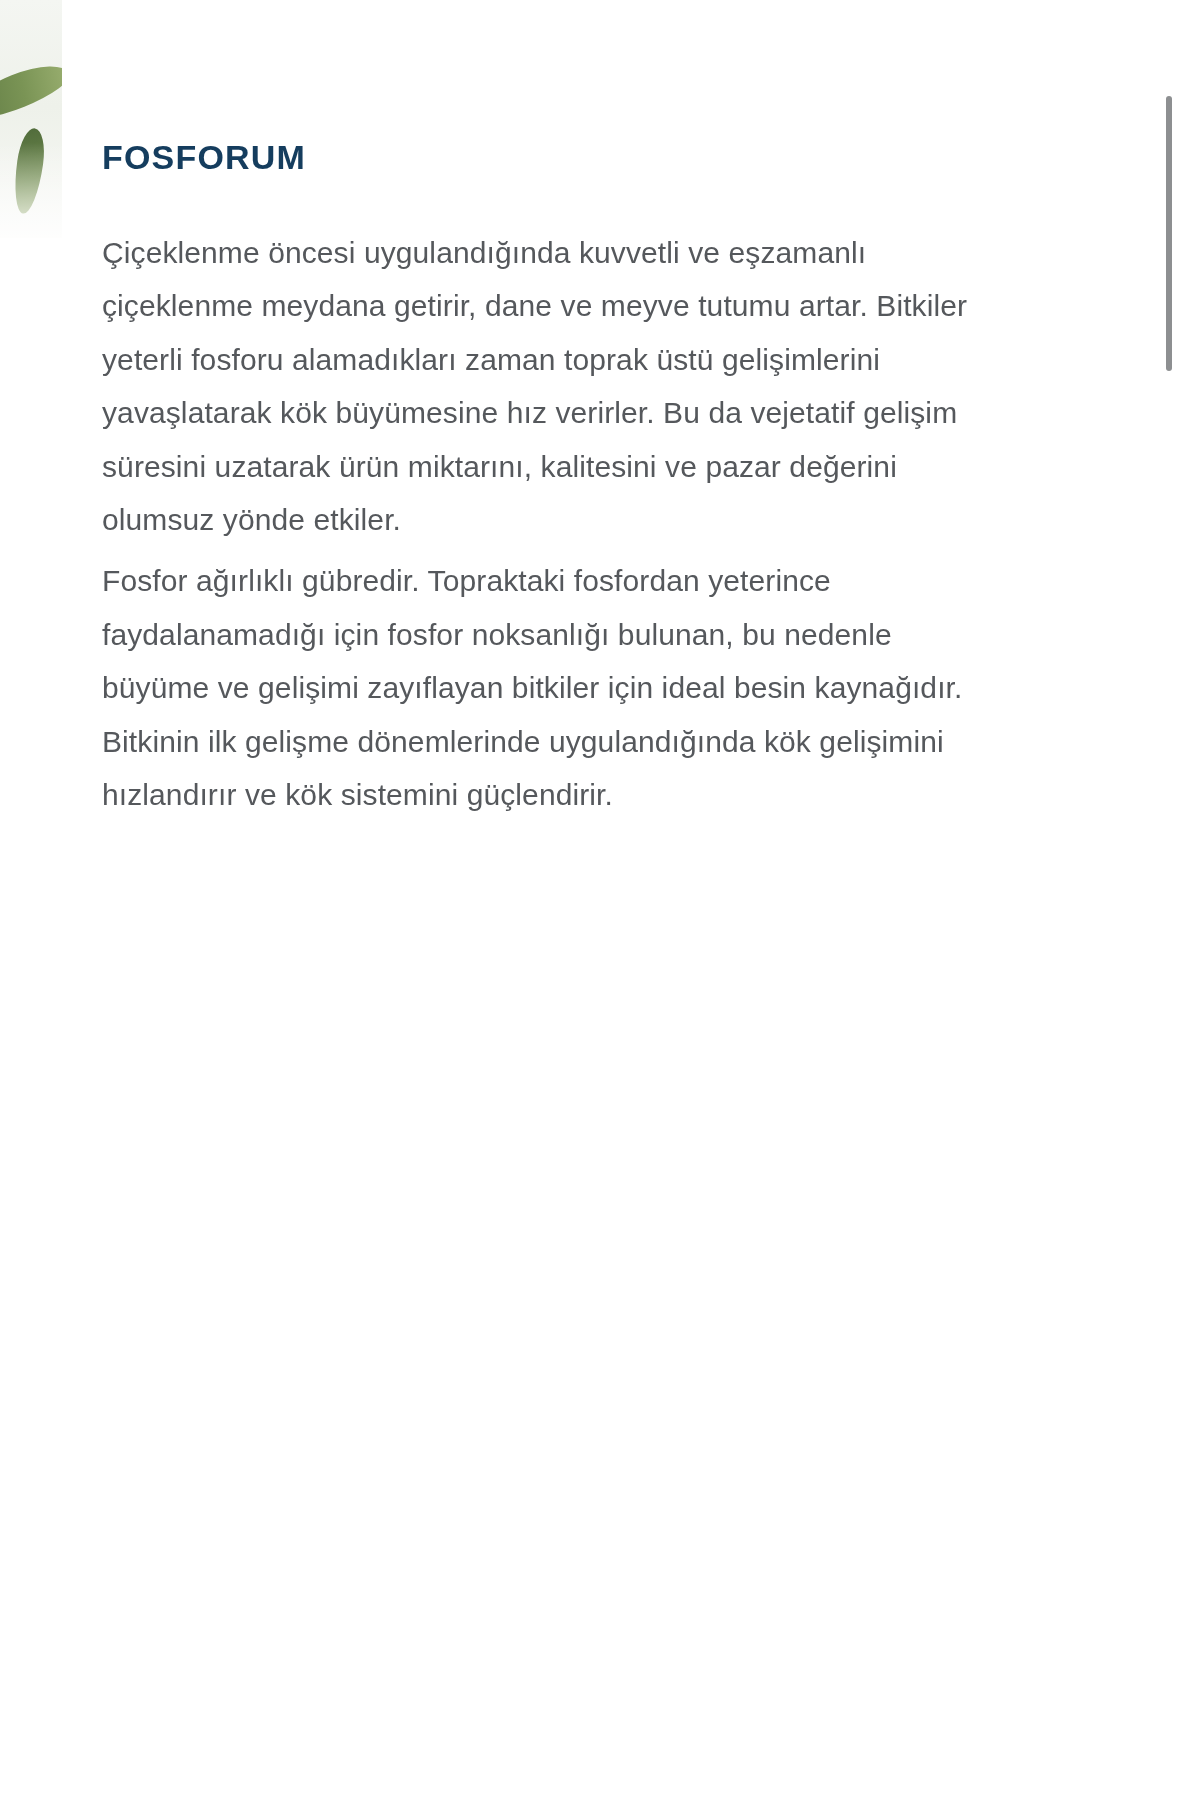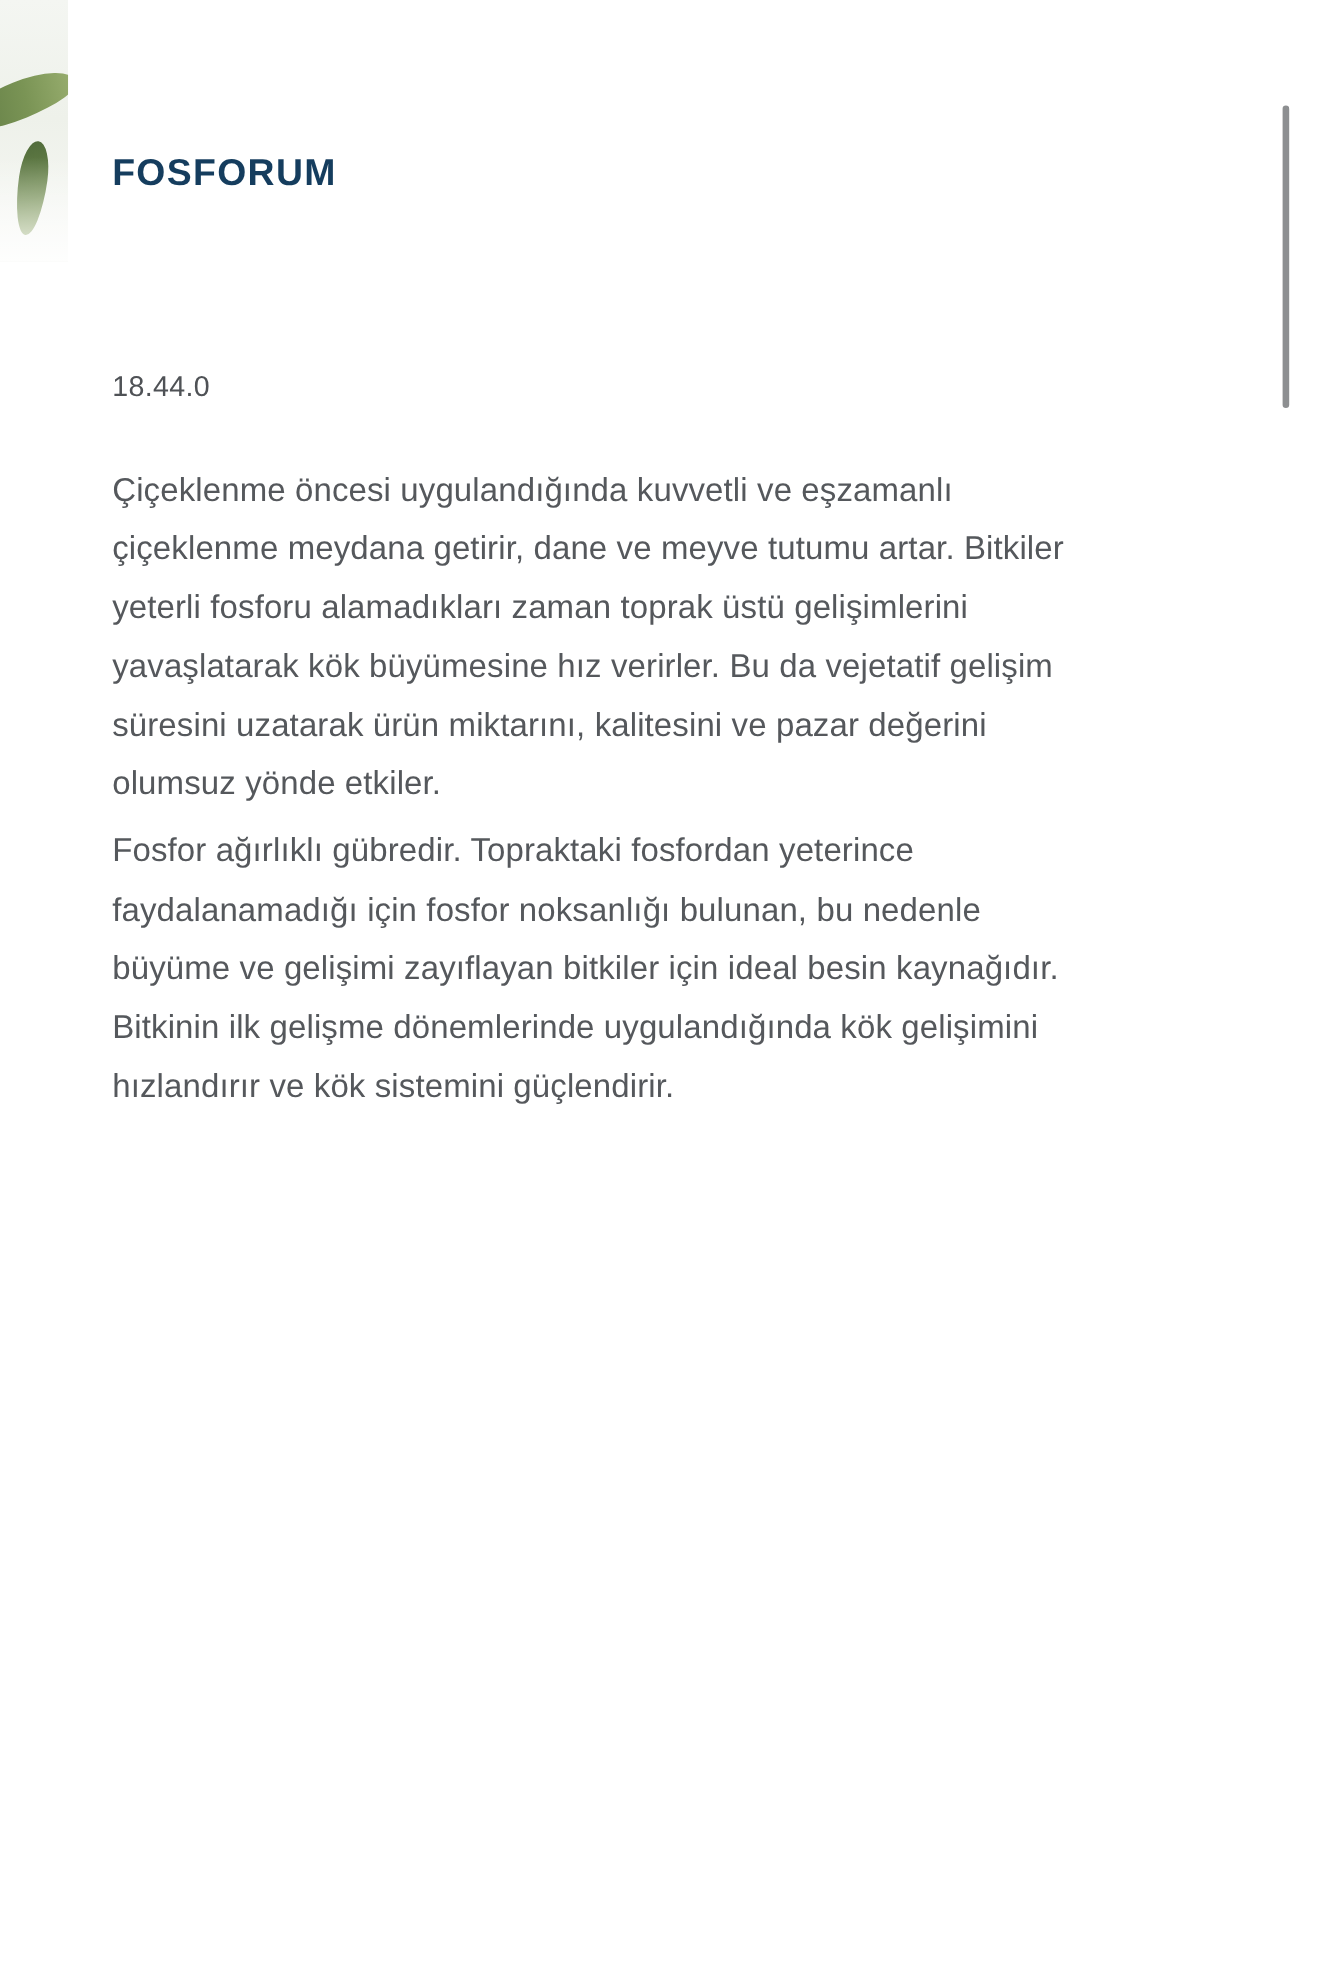--- a/index.html
+++ b/index.html
@@ -196,21 +196,20 @@
     <div class="panel">
       <div class="leaf-a"></div>
       <div class="leaf-b"></div>
     </div>
     <div class="shade"></div>
   </div>
 
   <div class="content">
     <h1 class="brand-title">FOSFORUM</h1>
 
-    <div class="product-code">18.44.0</div>
 
     <div class="body-copy">
       <p>Çiçeklenme öncesi uygulandığında kuvvetli ve eşzamanlı çiçeklenme meydana getirir, dane ve meyve tutumu artar. Bitkiler yeterli fosforu alamadıkları zaman toprak üstü gelişimlerini yavaşlatarak kök büyümesine hız verirler. Bu da vejetatif gelişim süresini uzatarak ürün miktarını, kalitesini ve pazar değerini olumsuz yönde etkiler.</p>
       <p>Fosfor ağırlıklı gübredir. Topraktaki fosfordan yeterince faydalanamadığı için fosfor noksanlığı bulunan, bu nedenle büyüme ve gelişimi zayıflayan bitkiler için ideal besin kaynağıdır. Bitkinin ilk gelişme dönemlerinde uygulandığında kök gelişimini hızlandırır ve kök sistemini güçlendirir.</p>
     </div>
   </div>
 
   <div class="scrollbar-track">
     <div class="scrollbar-thumb"></div>
   </div>

